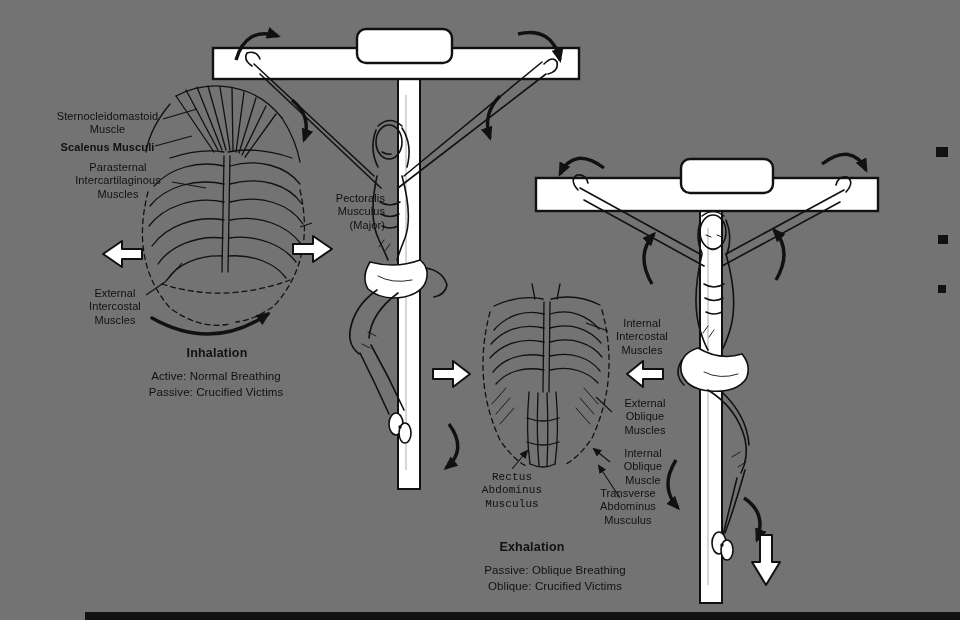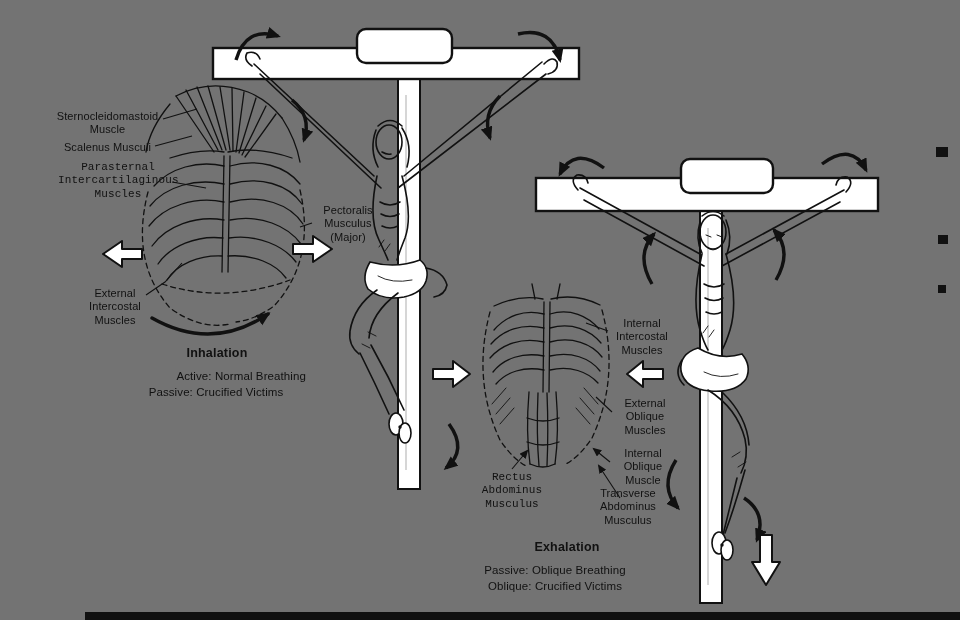--- a/index.html
+++ b/index.html
@@ -247,37 +247,37 @@
       <rect x="85" y="612" width="875" height="8"></rect>
       <rect x="936" y="147" width="12" height="10"></rect>
       <rect x="938" y="235" width="10" height="9"></rect>
       <rect x="938" y="285" width="8" height="8"></rect>
     </g>
   </svg>
 
   <div class="lbl" style="left:40px;top:110px;width:135px;">Sternocleidomastoid
 Muscle</div>
 
-  <div class="lbl" style="left:40px;top:141px;width:135px;">Scalenus Musculi</div>
-
-  <div class="lbl" style="left:58px;top:161px;width:120px;font-family:Liberation Mono, monospace;">Parasternal
+  <div class="lbl" style="left:40px;top:141px;width:135px;font-weight:bold;">Scalenus Musculi</div>
+
+  <div class="lbl" style="left:58px;top:161px;width:120px;">Parasternal
 Intercartilaginous
 Muscles</div>
 
   <div class="lbl" style="left:72px;top:287px;width:86px;">External
 Intercostal
 Muscles</div>
 
-  <div class="lbl" style="left:311px;top:204px;width:74px;">Pectoralis
+  <div class="lbl" style="left:311px;top:192px;width:74px;text-align:right;">Pectoralis
 Musculus
 (Major)</div>
 
   <div class="section-title" style="left:157px;top:346px;width:120px;">Inhalation</div>
 
-  <div class="caption" style="left:126px;top:370px;width:180px;text-align:right;">Active: Normal Breathing</div>
+  <div class="caption" style="left:126px;top:370px;width:180px;">Active: Normal Breathing</div>
 
   <div class="caption" style="left:126px;top:386px;width:180px;">Passive: Crucified Victims</div>
 
   <div class="lbl" style="left:599px;top:317px;width:86px;">Internal
 Intercostal
 Muscles</div>
 
   <div class="lbl" style="left:602px;top:397px;width:86px;">External
 Oblique
 Muscles</div>
@@ -287,19 +287,19 @@
 Muscle</div>
 
   <div class="lbl" style="left:469px;top:471px;width:86px;font-family:Liberation Mono, monospace;">Rectus
 Abdominus
 Musculus</div>
 
   <div class="lbl" style="left:585px;top:487px;width:86px;">Transverse
 Abdominus
 Musculus</div>
 
-  <div class="section-title" style="left:507px;top:540px;width:120px;">Exhalation</div>
+  <div class="section-title" style="left:472px;top:540px;width:120px;">Exhalation</div>
 
   <div class="caption" style="left:465px;top:564px;width:180px;">Passive: Oblique Breathing</div>
 
   <div class="caption" style="left:465px;top:580px;width:180px;">Oblique: Crucified Victims</div>
 
 </div>
 
 </body></html>

